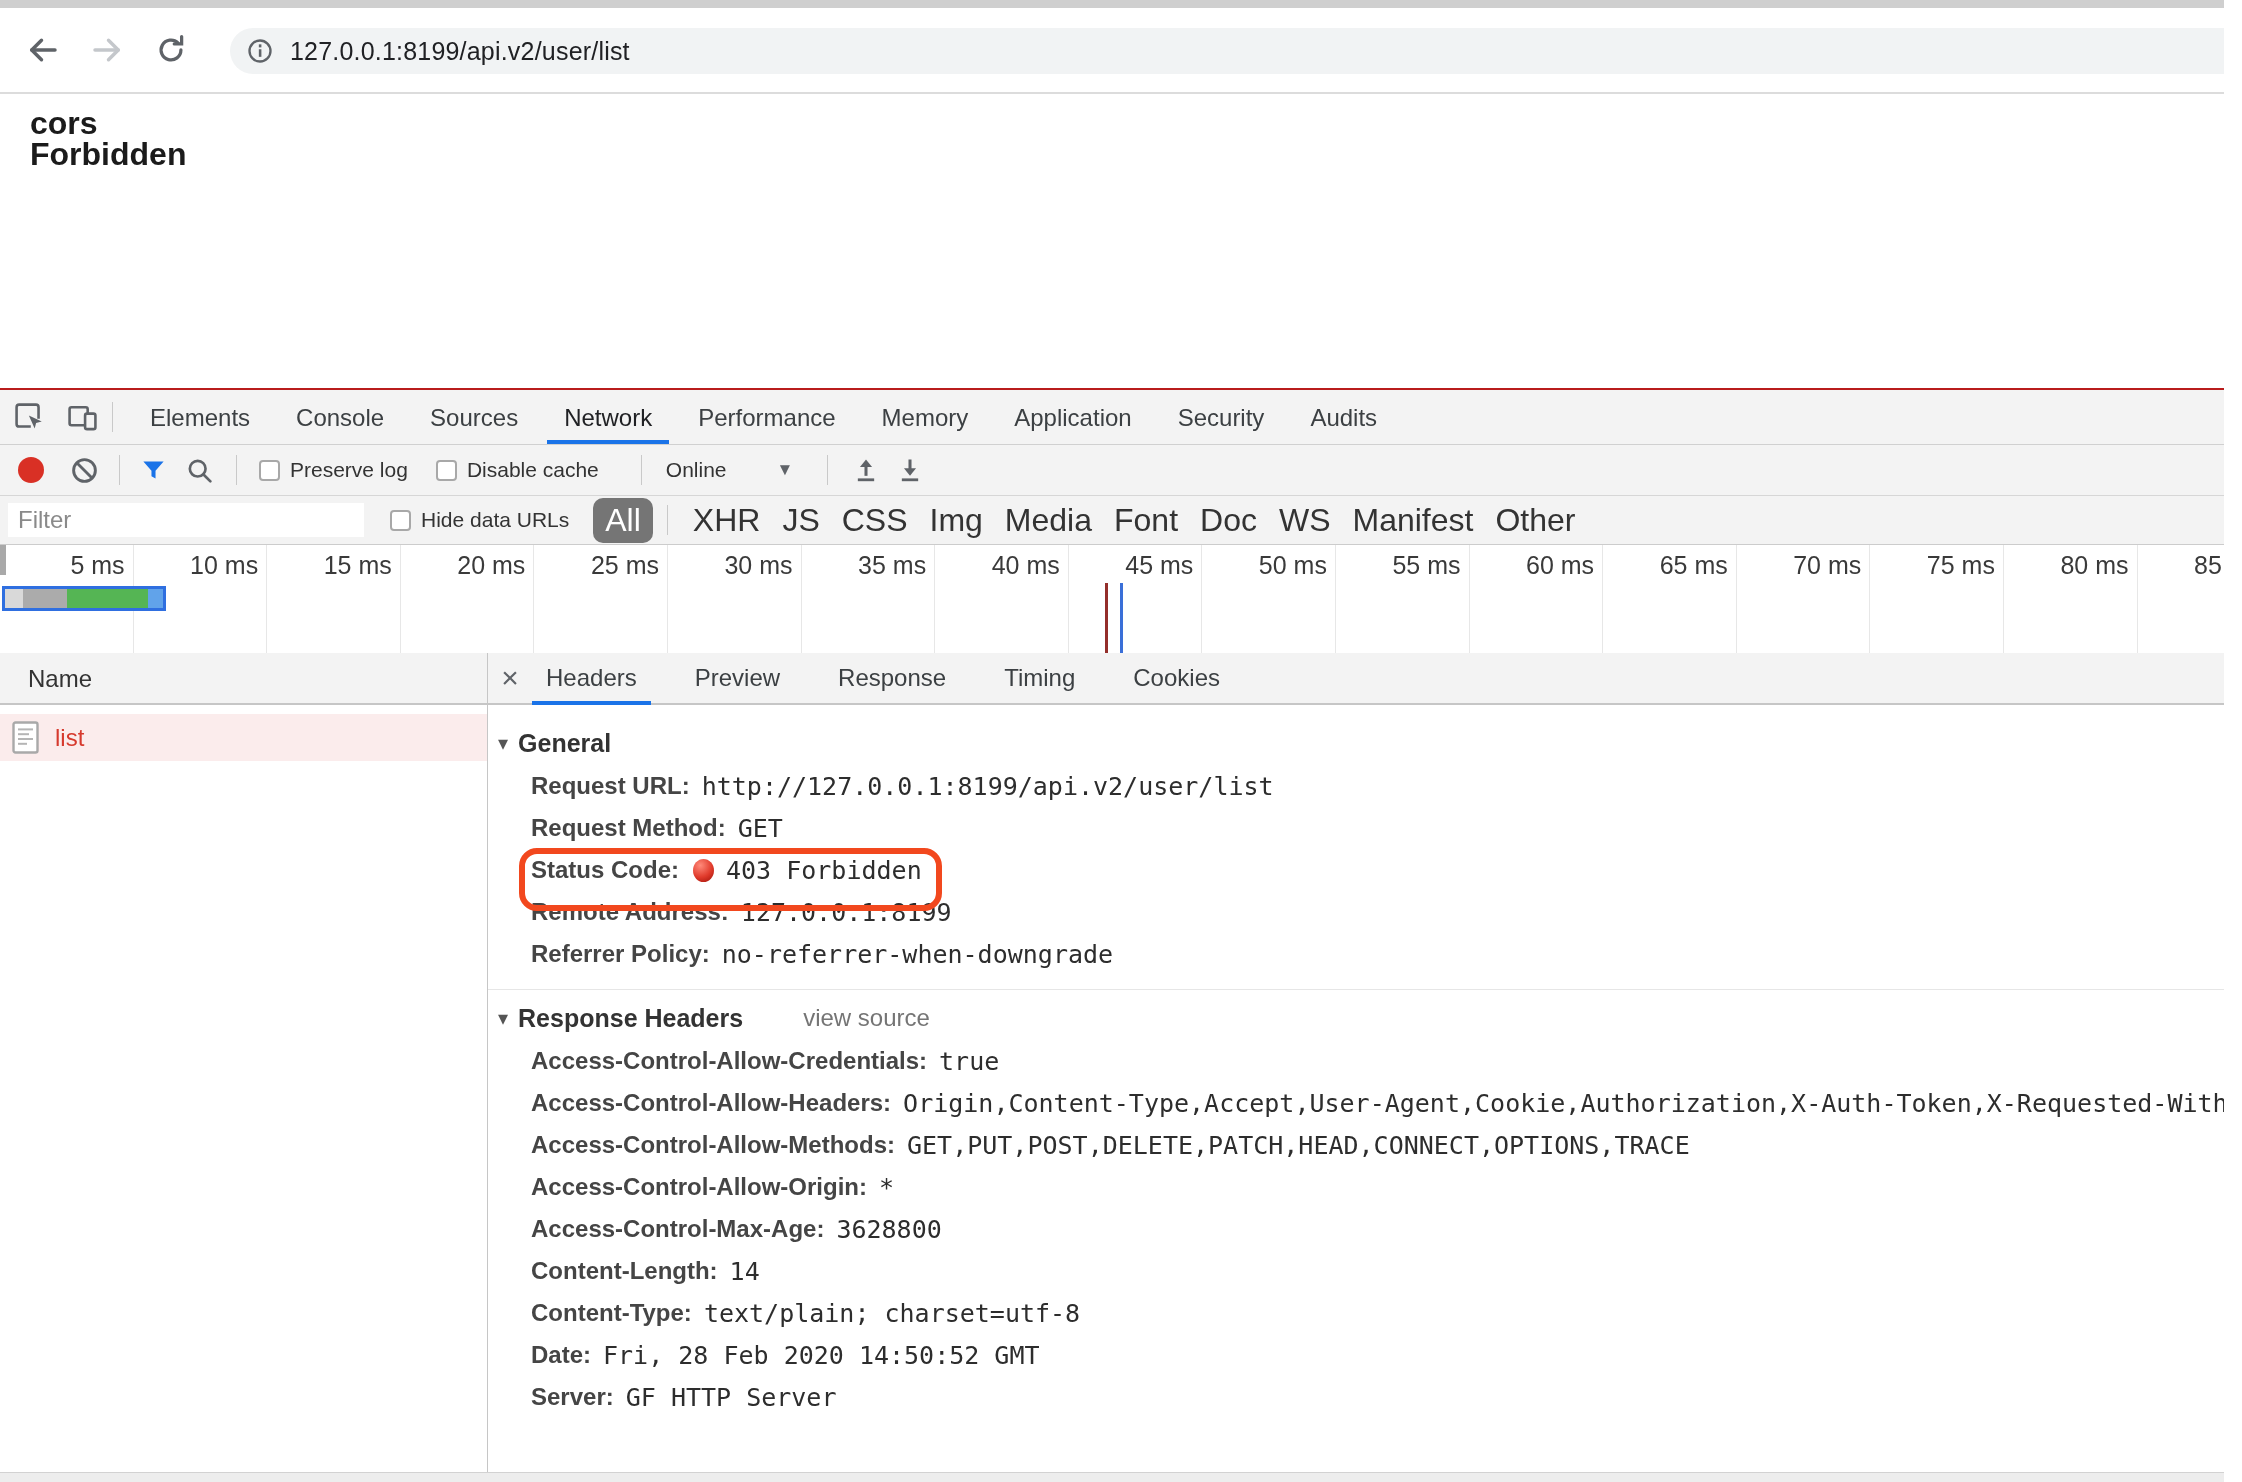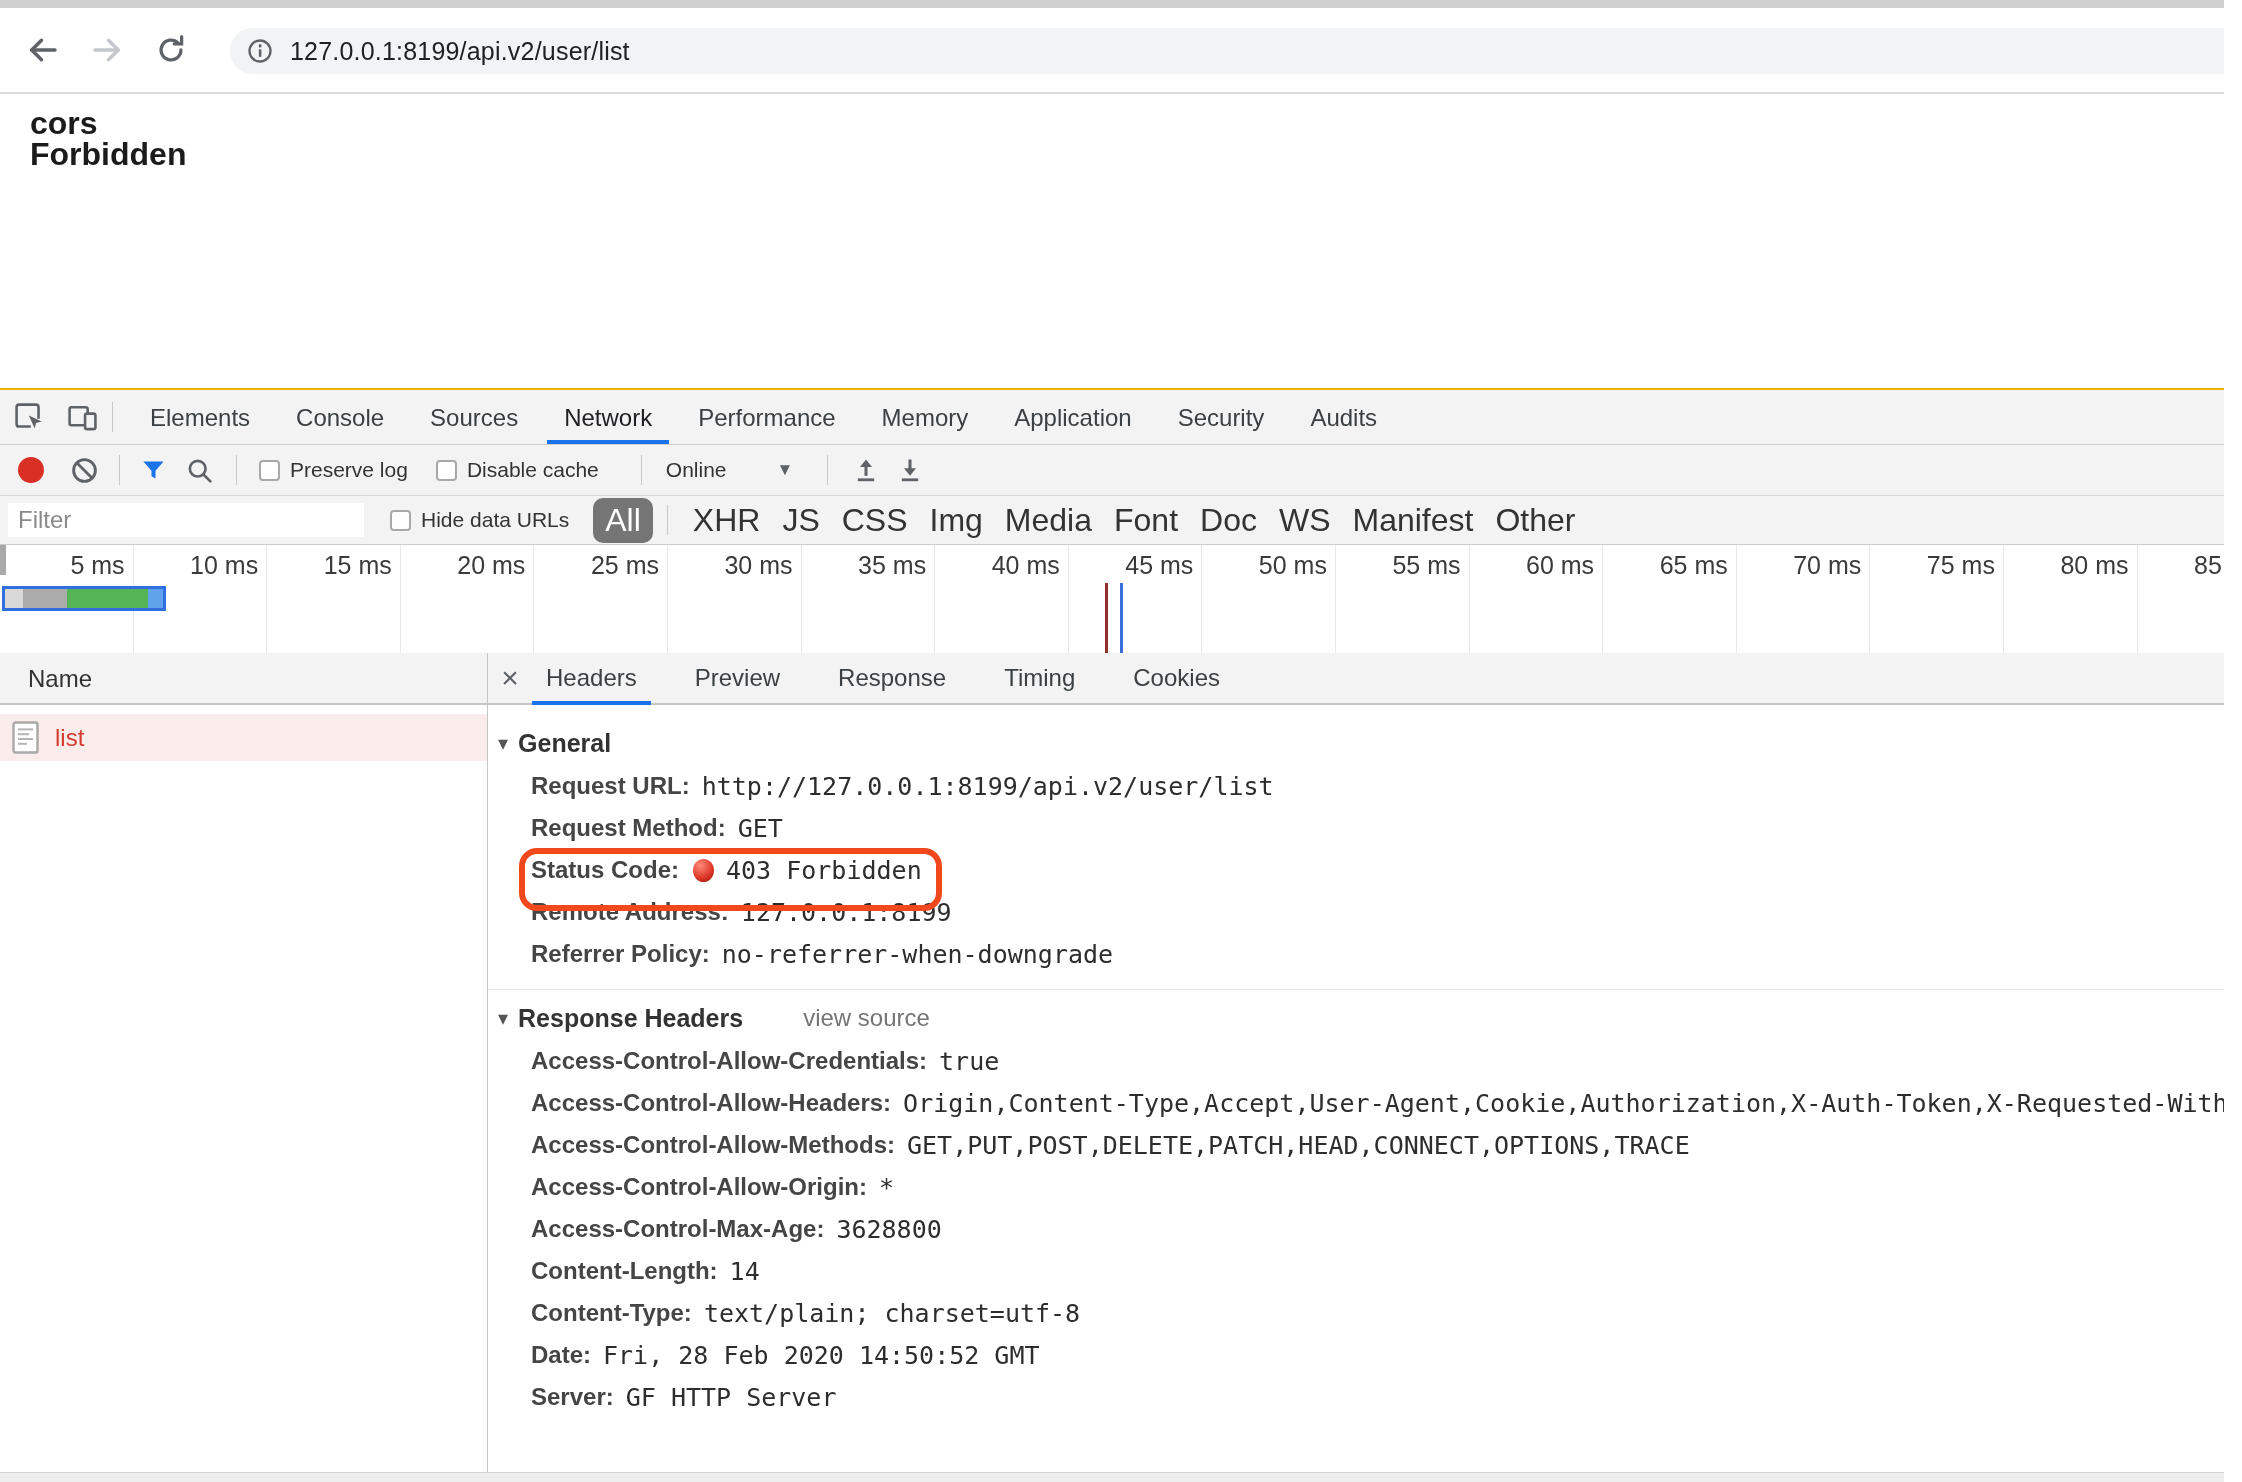--- a/index.html
+++ b/index.html
@@ -14,21 +14,21 @@
   .nav-btn{width:36px;height:36px;margin-right:28px;display:flex;align-items:center;justify-content:center;}
   .url-pill{position:absolute;left:230px;right:-60px;top:20px;height:46px;border-radius:23px;
             background:#f1f3f4;display:flex;align-items:center;padding-left:16px;}
   .url-text{font-size:25px;color:#202124;margin-left:16px;letter-spacing:.2px;}
 
   .page-content{height:296px;background:#fff;padding:14px 0 0 30px;box-sizing:border-box;}
   .page-line{font-family:Liberation Sans, sans-serif;font-weight:700;font-size:32px;
              color:#1b1b1b;line-height:31px;white-space:pre;}
 
   
-  .devtools{position:absolute;left:0;top:388px;right:0;bottom:0;border-top:2px solid #eab308;
+  .devtools{position:absolute;left:0;top:388px;right:0;bottom:0;border-top:2px solid #b91c1c;
             background:#fca5a5;box-sizing:border-box;}
   .bar{background:#f3f3f3;display:flex;align-items:center;}
   .dt-tabbar{height:54px;border-bottom:1px solid #d0d0d0;padding-left:14px;}
   .dt-tab{position:relative;padding:0 23px;line-height:53px;font-size:24px;color:#3c4043;}
   .dt-tab.active{color:#202124;}
   .dt-tab.active::after{content:"";position:absolute;left:6px;right:6px;bottom:0;height:4px;background:#1a73e8;}
   .vsep{width:1px;height:30px;background:#c9c9c9;margin:0 14px;flex:none;}
 
   .dt-toolbar{height:50px;border-bottom:1px solid #d6d6d6;padding-left:18px;}
   .record-dot{width:26px;height:26px;border-radius:50%;background:#d93025;margin-right:26px;flex:none;}

